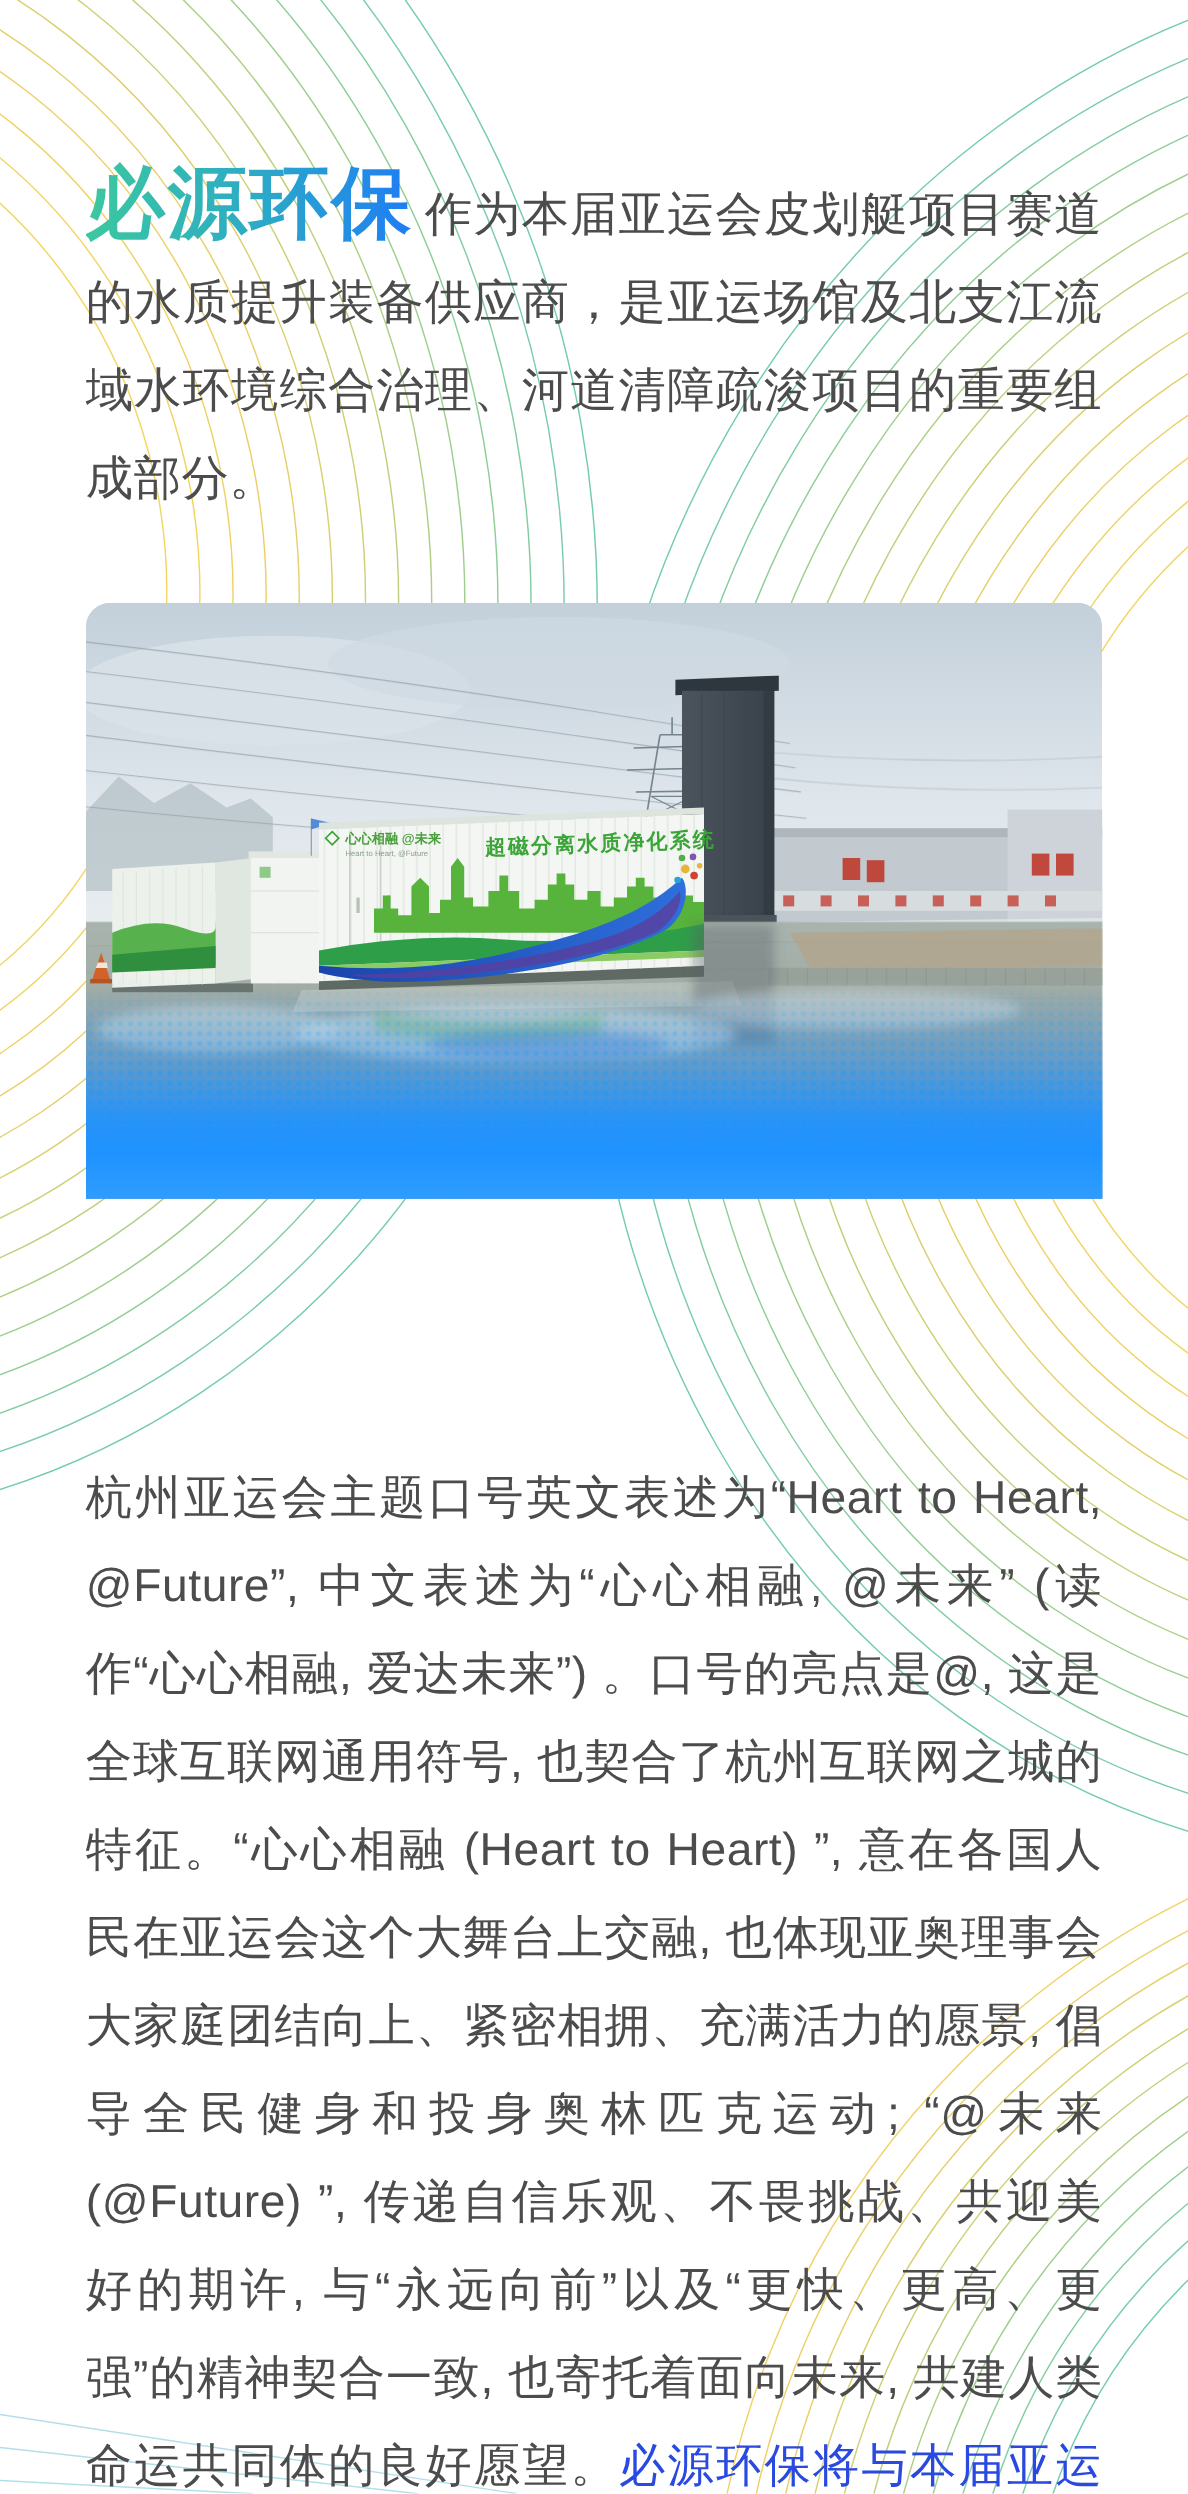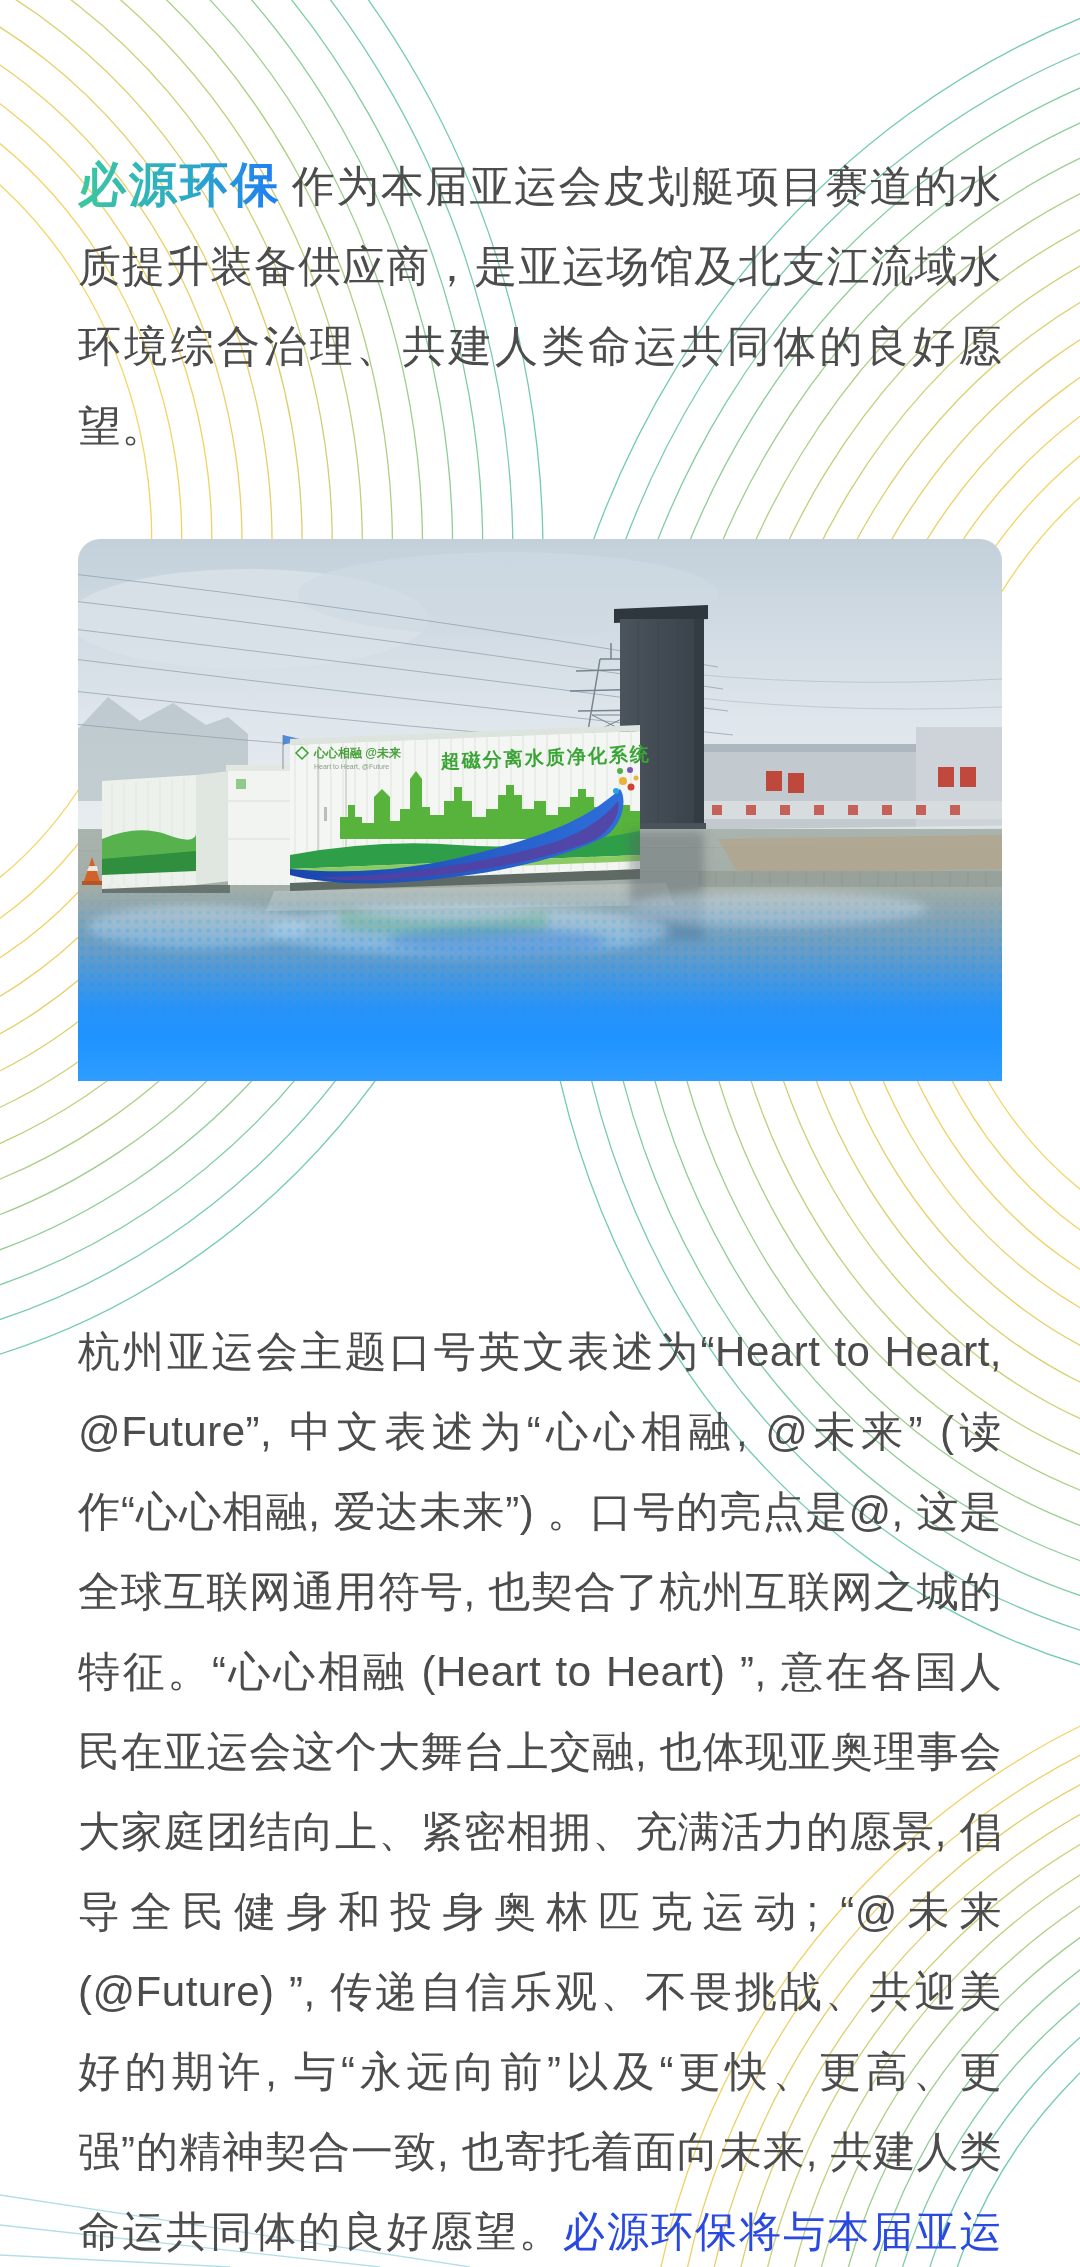--- a/index.html
+++ b/index.html
@@ -2,21 +2,21 @@
 <html><head>
 <meta charset="utf-8">
 <style>
   html,body{margin:0;padding:0;background:#fff;}
   .page{position:relative;width:1080px;height:2267px;background:#ffffff;overflow:hidden;
         font-family:"Liberation Sans","DejaVu Sans",sans-serif;}
   .decor{position:absolute;left:0;top:0;width:1080px;height:2267px;z-index:0;}
   .content{position:relative;z-index:1;}
   .intro{margin:145px 78px 0 78px;width:924px;font-size:43px;line-height:80px;color:#4c4c4c;
          text-align:justify;text-align-last:left;letter-spacing:0.5px;}
-  .brand{font-size:48px;font-weight:700;letter-spacing:2px;line-height:80px;margin-right:10px;
+  .brand{font-size:72px;font-weight:700;letter-spacing:2px;line-height:80px;margin-right:10px;
          background:linear-gradient(90deg,#3CC89E 0%,#2BA8C9 55%,#1E7CF5 100%);
          -webkit-background-clip:text;background-clip:text;color:transparent;}
   .photo{position:relative;width:924px;height:673px;margin:73px 0 0 78px;border-radius:22px;
          overflow:hidden;z-index:1;}
   .photo svg{display:block;}
   .article{margin:100px 78px 0 78px;width:924px;font-size:42px;line-height:80px;color:#4c4c4c;
            text-align:justify;text-align-last:left;letter-spacing:0.5px;}
   .hl{color:#2A49E0;}
 </style>
 </head>
@@ -73,21 +73,21 @@
     </g>
     <g stroke="#A5D9E6" stroke-width="1.3" opacity="0.85">
       <line x1="0" y1="2195" x2="470" y2="2267"></line>
       <line x1="0" y1="2225" x2="380" y2="2267"></line>
       <line x1="0" y1="2255" x2="230" y2="2267"></line>
     </g>
   </svg>
 
   <div class="content">
 
-    <p class="intro"><span class="brand">必源环保</span><span>作为本届亚运会皮划艇项目赛道的水质提升装备供应商，是亚运场馆及北支江流域水环境综合治理、共建人类命运共同体的良好愿望。</span></p>
+    <p class="intro"><span class="brand">必源环保</span><span>作为本届亚运会皮划艇项目赛道的水质提升装备供应商，是亚运场馆及北支江流域水环境综合治理、河道清障疏浚项目的重要组成部分。</span></p>
 
     <div class="photo">
       <svg width="924" height="542" viewBox="0 0 924 542" preserveAspectRatio="none">
         <defs>
           <linearGradient id="skyG" x1="0" y1="0" x2="0" y2="1">
             <stop offset="0" stop-color="#c3d0da"></stop>
               <stop offset="0.5" stop-color="#dfe6ec"></stop>
               <stop offset="1" stop-color="#eef1f2"></stop>
           </linearGradient>
           <linearGradient id="twrG" x1="0" y1="0" x2="1" y2="0">

